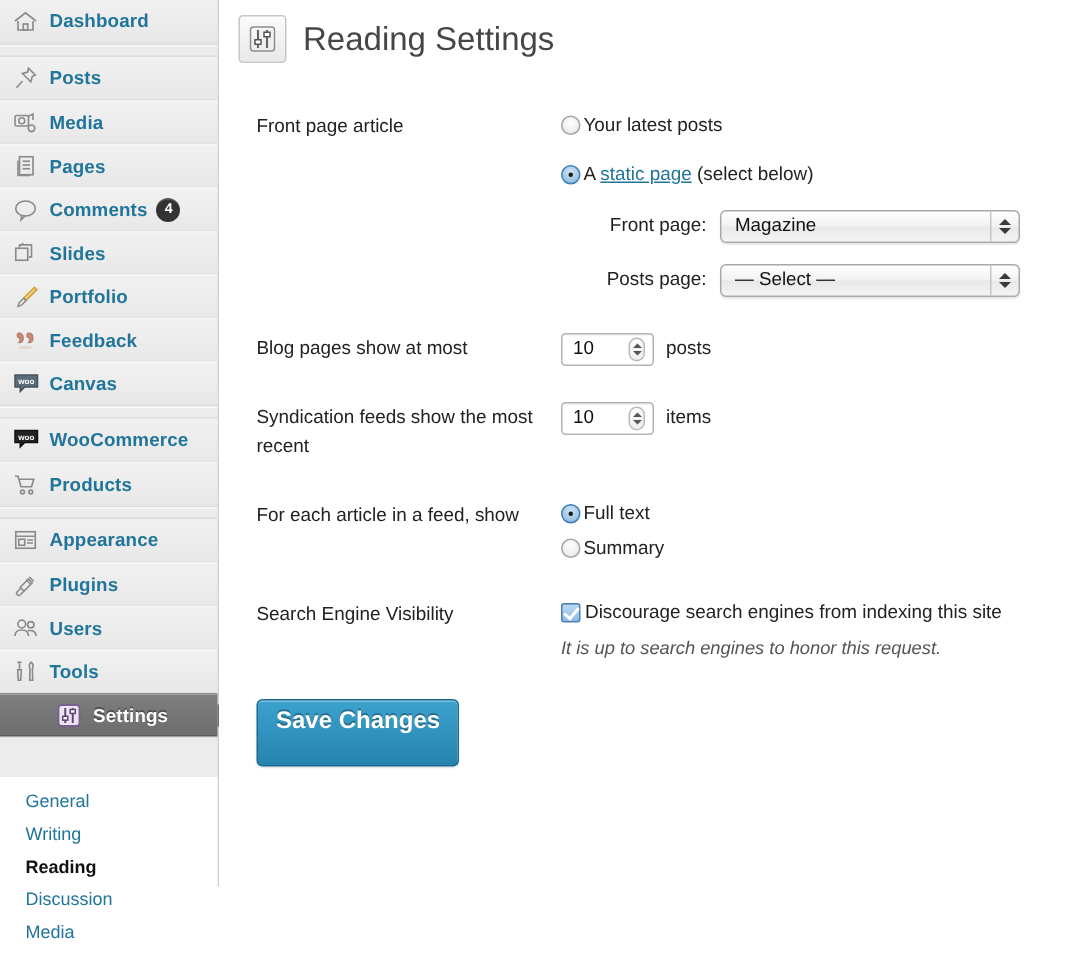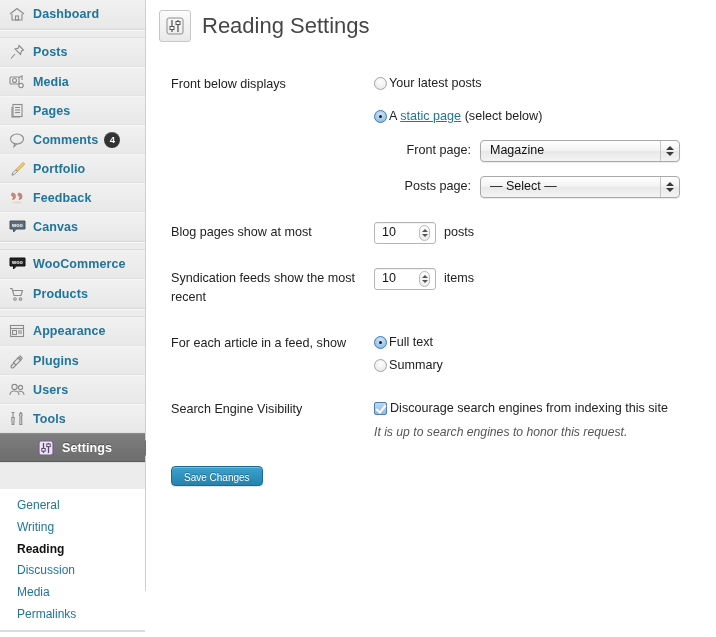--- a/index.html
+++ b/index.html
@@ -236,27 +236,27 @@
   .spinner i { display: block; width: 0; height: 0; }
   .spinner i.up { border-left: 3px solid transparent; border-right: 3px solid transparent; border-bottom: 3px solid #555; }
   .spinner i.dn { border-left: 3px solid transparent; border-right: 3px solid transparent; border-top: 3px solid #555; }
   .unit { margin-left: 8px; font-size: 12.6px; color: #222; }
 
   .hint { font-style: italic; color: #555; font-size: 12.2px; margin-top: 6px; }
 
   .submit-wrap { margin: 12px 0 0 12px; }
   .btn-primary {
     display: inline-block;
-    padding: 5px 12px 2px 12px;
+    padding: 5px 12px 20px 12px;
     border-radius: 4px;
     border: 1px solid #1a6b94;
     background: linear-gradient(to bottom,#3da2ce 0%,#2583ae 100%);
     color: #fff;
-    font-size: 10px;
-    font-weight: normal;
+    font-size: 16px;
+    font-weight: bold;
     text-shadow: 0 -1px 0 rgba(0,0,0,.3);
     box-shadow: inset 0 1px 0 rgba(255,255,255,.3), 0 1px 1px rgba(0,0,0,.12);
     cursor: pointer;
   }
 </style>
 </head>
 <body>
 
 <div id="app">
 
@@ -313,20 +313,31 @@
     </div>
         <div class="menu-item">
       <span class="ico">
             <svg width="18" height="18" viewBox="0 0 18 18">
               <ellipse cx="9" cy="8" rx="6.5" ry="5" stroke="#8b8b8b" fill="none" stroke-width="1.1"></ellipse>
               <path d="M6.5 12.3 l-0.5 3.3 3-3" stroke="#8b8b8b" fill="none" stroke-width="1.1"></path>
             </svg>
           </span>
       <span class="lbl">Comments</span>
       <span class="badge">4</span>
+
+    </div>
+        <div class="menu-item">
+      <span class="ico">
+            <svg width="18" height="18" viewBox="0 0 18 18">
+              <rect x="2.5" y="5.5" width="8" height="8" stroke="#8b8b8b" fill="none" stroke-width="1.1"></rect>
+              <path d="M5 5 V3.2 h8 v8 h-1.8" stroke="#8b8b8b" fill="none" stroke-width="1.1"></path>
+              <path d="M7 3 V1.8" stroke="#8b8b8b" fill="none" stroke-width="1.1"></path>
+            </svg>
+          </span>
+      <span class="lbl">Slides</span>
 
     </div>
         <div class="menu-item">
       <span class="ico">
             <svg width="18" height="18" viewBox="0 0 18 18">
               <path d="M15 2.5 L8 9.5 l1.6 1.6 7-7z" stroke="#d0a030" fill="#f0d090" stroke-width="1"></path>
               <path d="M7.8 9.8 l1.6 1.6 -3 3 -2.4 0.8 0.8 -2.4z" stroke="#8b8b8b" fill="#eee" stroke-width="1"></path>
             </svg>
           </span>
       <span class="lbl">Portfolio</span>
@@ -465,21 +476,21 @@
           <rect x="5" y="10.5" width="4" height="3" fill="#fff" stroke="#555" stroke-width="1"></rect>
           <rect x="11" y="5.5" width="4" height="3" fill="#fff" stroke="#555" stroke-width="1"></rect>
         </svg>
       </div>
       <div class="page-title">Reading Settings</div>
     </div>
 
     <table class="form-table">
       <tbody>
           <tr>
-        <th>Front below displays</th>
+        <th>Front page article</th>
         <td>
           <div class="radio-row">
             <span class="radio"></span>
             <span class="opt-label">Your latest posts</span>
           </div>
           <div class="radio-row">
             <span class="radio checked"></span>
             <span class="opt-label">
               <span>A </span><a class="inline-link" href="#">static page</a><span> (select below)</span>
             </span>

